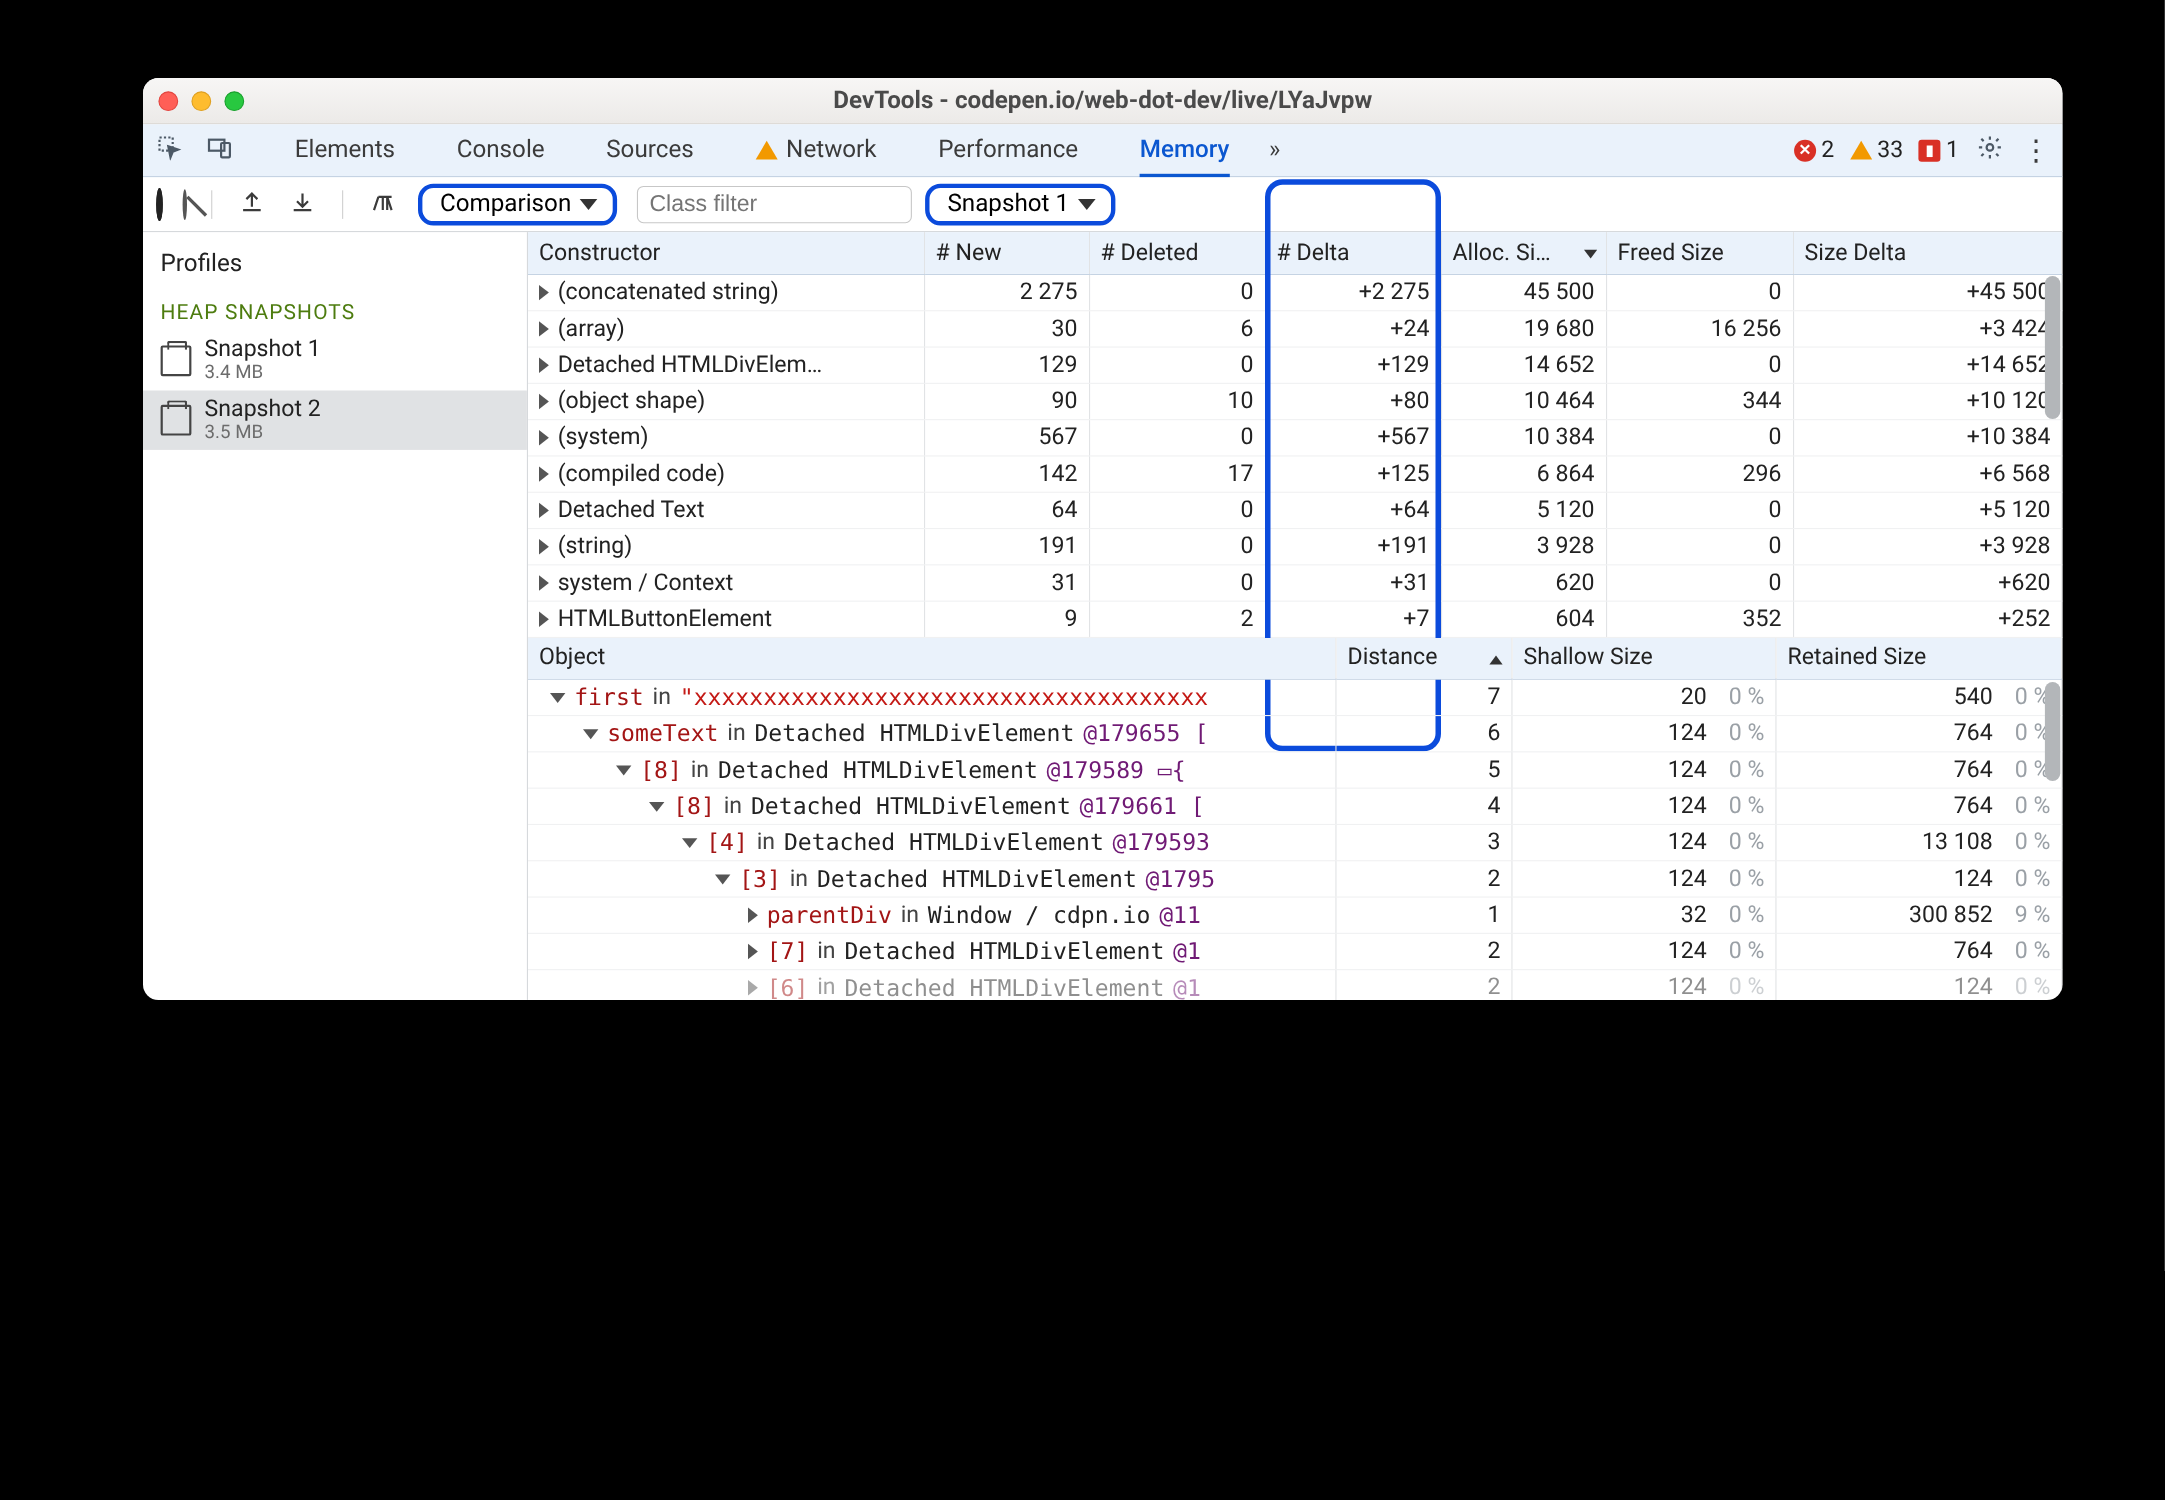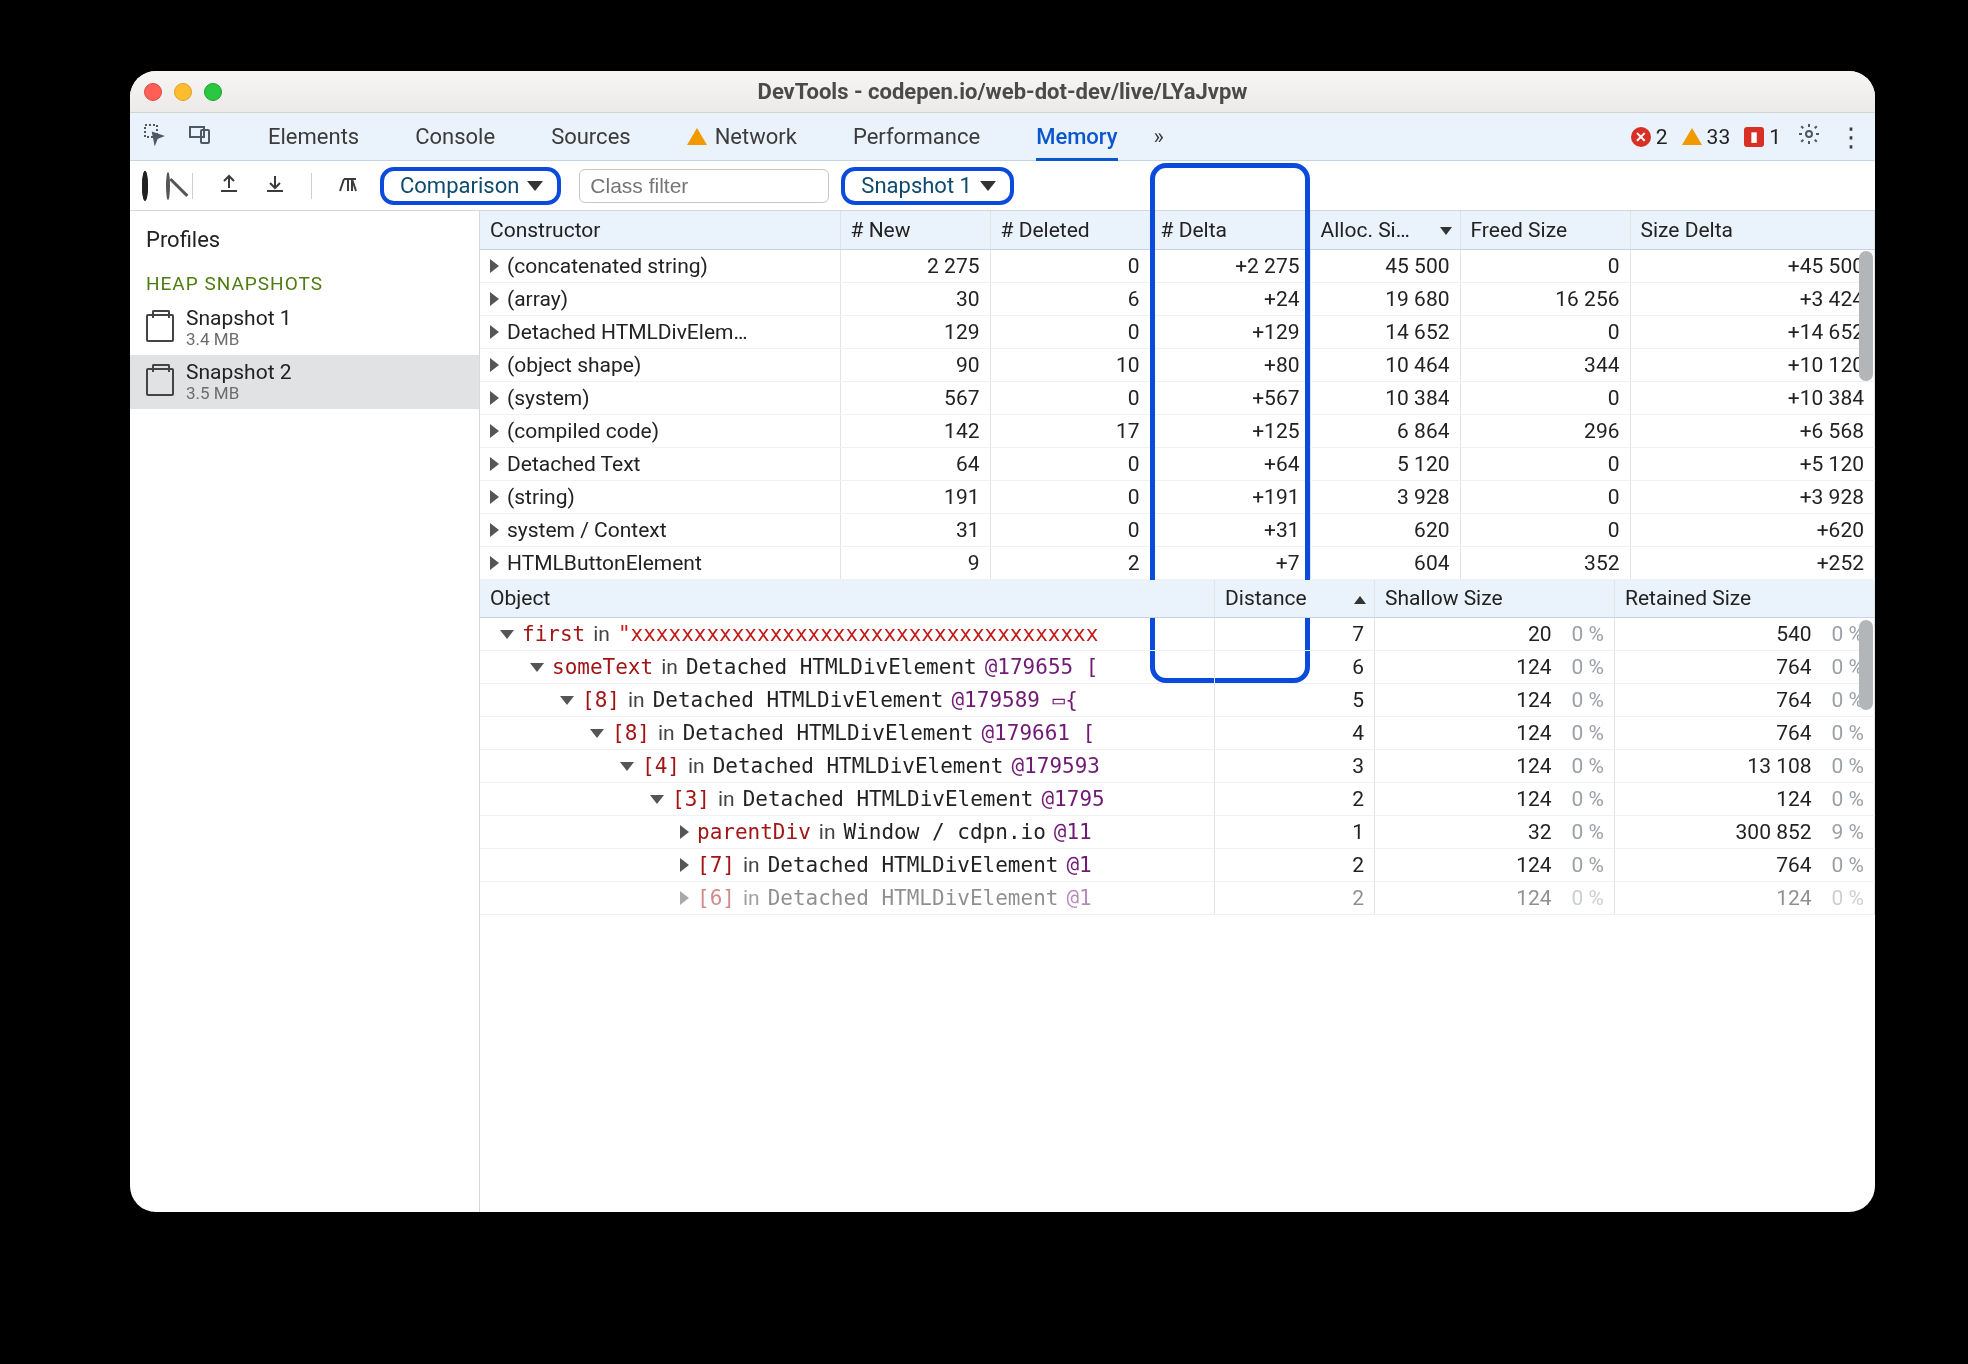--- a/index.html
+++ b/index.html
@@ -11,23 +11,23 @@
     height: 1364px;
     position: relative;
     font-size: 21px;
     color: #222;
   }
   .window {
     position: absolute;
     left: 130px;
     top: 71px;
     width: 1745px;
-    height: 1141px;
+    height: 838px;
     background: #fff;
-    border-radius: 26px;
+    border-radius: 14px;
     box-shadow: 0 30px 80px rgba(0,0,0,0.6);
     overflow: hidden;
     display: flex;
     flex-direction: column;
   }
   
   .titlebar {
     height: 42px;
     background: linear-gradient(#f7f6f5,#eceae8);
     border-bottom: 1px solid #d6d3cf;
@@ -73,21 +73,21 @@
     height:50px; background:#fff; border-bottom:1px solid #d6d9dc;
     display:flex; align-items:center; padding:0 12px; gap:18px;
   }
   .tb-icon { width:28px; text-align:center; color:#3b3b3b; cursor:pointer; }
   .rec { width:22px;height:22px; border:3px solid #222; border-radius:50%; background:#222;}
   .block-icon { width:24px;height:24px;border:2.5px solid #555;border-radius:50%; position:relative;}
   .block-icon::after { content:"";position:absolute; width:24px; height:2.5px; background:#555; top:50%; left:-1px; transform:rotate(45deg);}
   .divider { width:1px; height:26px; background:#cfcfcf; margin:0 4px;}
   .dd-pill {
     border:4px solid #0b4bdc; border-radius:14px; padding:3px 14px 3px 16px;
-    display:flex; align-items:center; gap:8px; font-size:22px; color:#0c4a6e; cursor:pointer;
+    display:flex; align-items:center; gap:8px; font-size:22px; color:#000000; cursor:pointer;
     height:38px;
   }
   .dd-caret { width:0;height:0;border-left:8px solid transparent;border-right:8px solid transparent;border-top:10px solid #333;}
   .class-filter {
     flex:0 0 auto; width:250px; height:34px; border:1px solid #c7c7c7; border-radius:6px;
     font-size:21px; padding:2px 10px; color:#9a9a9a; background:#fff;
   }
   
   .main {
     flex:1; display:flex; min-height:0;

